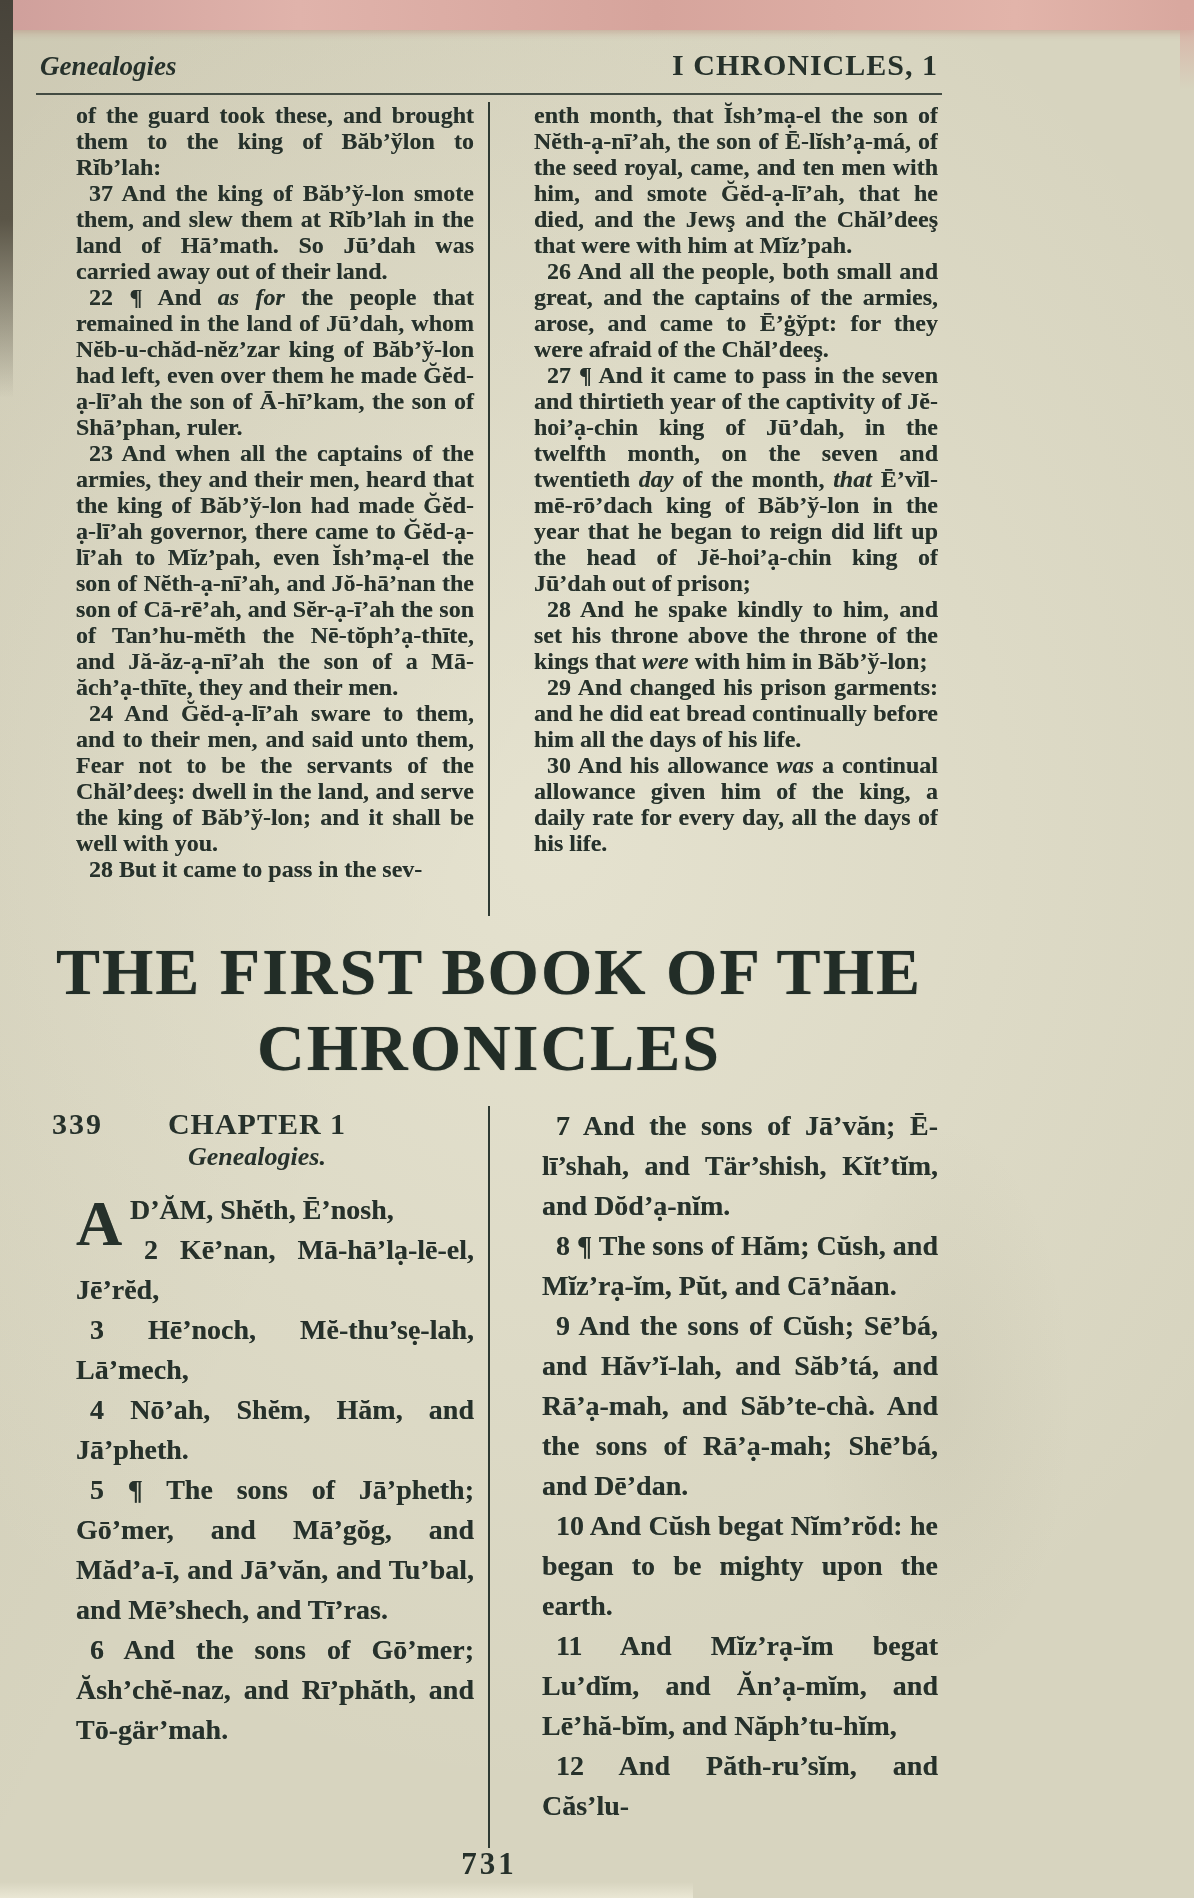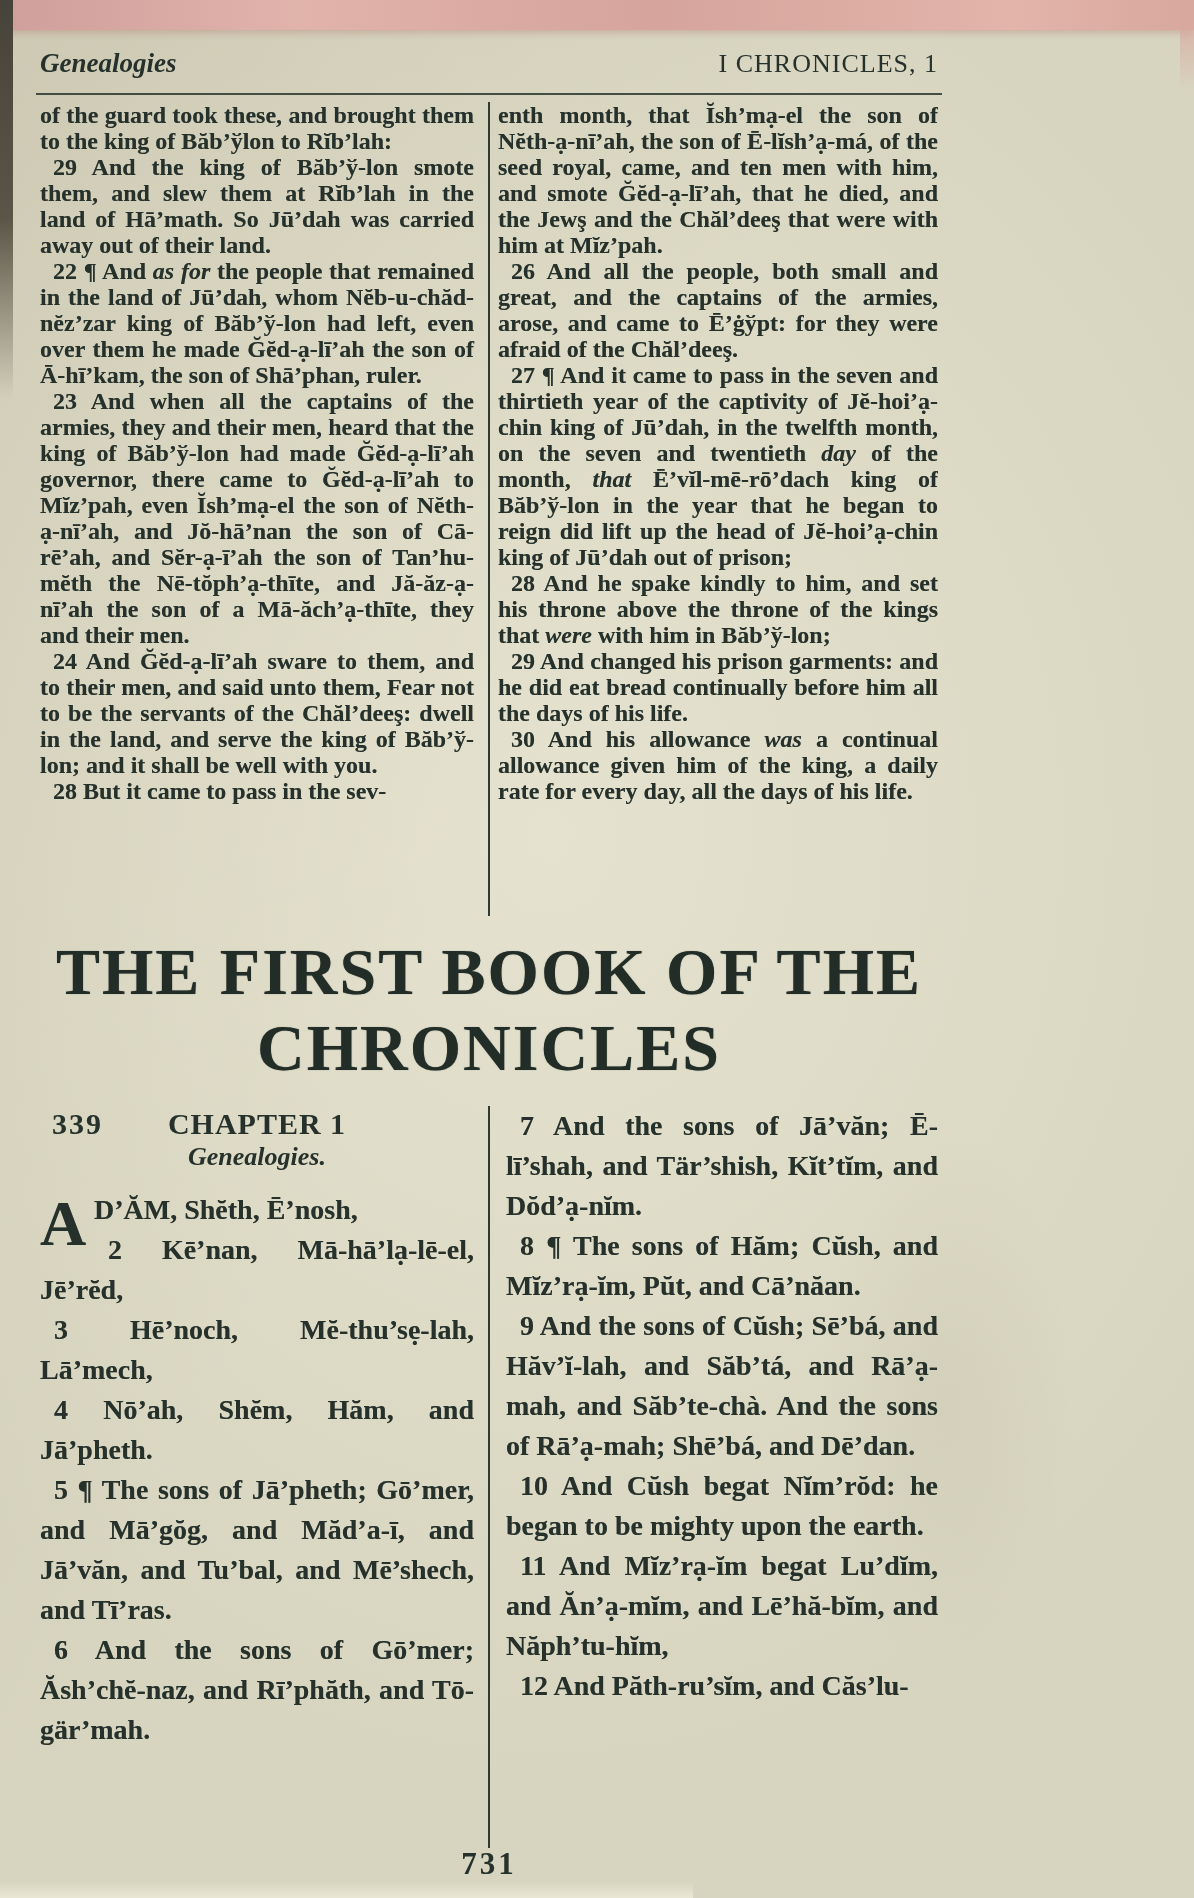--- a/index.html
+++ b/index.html
@@ -26,28 +26,29 @@
     background:linear-gradient(180deg,#d8a79e, rgba(216,167,158,0)); }
   .bottom-patch { position:absolute; bottom:0; left:0; width:58%; height:16px;
     background:linear-gradient(0deg,#eae7d4, rgba(234,231,212,0)); }
   .smudge { position:absolute; top:1120px; right:120px; width:260px; height:560px;
     background:radial-gradient(ellipse at center, rgba(110,105,80,0.07), rgba(110,105,80,0) 70%); }
 
   
   .header { position:absolute; top:48px; left:40px; width:898px;
     display:flex; justify-content:space-between; align-items:baseline; }
   .header-left { font-style:italic; font-weight:bold; font-size:27px; }
-  .header-right { font-weight:normal; font-size:26px; letter-spacing:1px; }
+  .header-right { font-weight:bold; font-size:30px; letter-spacing:1px; }
   .head-rule { position:absolute; top:93px; left:36px; width:906px; height:2px;
     background:rgba(42,53,46,0.85); }
 
   
   p.verse, p.cverse, p.v1 {
     text-align:justify; font-weight:bold;
     text-shadow:0 0 0.6px rgba(38,49,43,0.45);
+    margin-left:36px;
   }
   p.verse { font-size:24px; line-height:26px; text-indent:13px; }
   .cont-first p.verse:first-child { text-indent:0; }
 
   
   .top-section { position:absolute; top:102px; left:40px; width:898px; height:814px;
     display:flex; overflow:hidden; }
   .ts-left  { width:450px; padding-right:14px; border-right:2px solid #2e3a33; }
   .ts-right { width:448px; padding-left:8px; }
 
@@ -89,21 +90,21 @@
 
   <div class="header">
     <span class="header-left">Genealogies</span>
     <span class="header-right">I CHRONICLES, 1</span>
   </div>
   <div class="head-rule"></div>
 
   <div class="top-section">
     <div class="ts-left cont-first">
         <p class="verse">of the guard took these, and brought them to the king of Băb’ўlon to Rĭb’lah:</p>
-        <p class="verse">29 And the king of Băb’ў-lon smote them, and slew them at Rĭb’lah in the land of Hā’math. So Jū’dah was carried away out of their land.</p>
+        <p class="verse">37 And the king of Băb’ў-lon smote them, and slew them at Rĭb’lah in the land of Hā’math. So Jū’dah was carried away out of their land.</p>
         <p class="verse">22 ¶ And <i>as for</i> the people that remained in the land of Jū’dah, whom Nĕb-u-chăd-nĕz’zar king of Băb’ў-lon had left, even over them he made Ğĕd-ạ-lī’ah the son of Ā-hī’kam, the son of Shā’phan, ruler.</p>
         <p class="verse">23 And when all the captains of the armies, they and their men, heard that the king of Băb’ў-lon had made Ğĕd-ạ-lī’ah governor, there came to Ğĕd-ạ-lī’ah to Mĭz’pah, even Ĭsh’mạ-el the son of Nĕth-ạ-nī’ah, and Jŏ-hā’nan the son of Cā-rē’ah, and Sĕr-ạ-ī’ah the son of Tan’hu-mĕth the Nē-tŏph’ạ-thīte, and Jă-ăz-ạ-nī’ah the son of a Mā-ăch’ạ-thīte, they and their men.</p>
         <p class="verse">24 And Ğĕd-ạ-lī’ah sware to them, and to their men, and said unto them, Fear not to be the servants of the Chăl’deeş: dwell in the land, and serve the king of Băb’ў-lon; and it shall be well with you.</p>
         <p class="verse">28 But it came to pass in the sev-</p>
       </div>
     <div class="ts-right cont-first">
         <p class="verse">enth month, that Ĭsh’mạ-el the son of Nĕth-ạ-nī’ah, the son of Ē-lĭsh’ạ-má, of the seed royal, came, and ten men with him, and smote Ğĕd-ạ-lī’ah, that he died, and the Jewş and the Chăl’deeş that were with him at Mĭz’pah.</p>
         <p class="verse">26 And all the people, both small and great, and the captains of the armies, arose, and came to Ē’ġўpt: for they were afraid of the Chăl’deeş.</p>
         <p class="verse">27 ¶ And it came to pass in the seven and thirtieth year of the captivity of Jĕ-hoi’ạ-chin king of Jū’dah, in the twelfth month, on the seven and twentieth <i>day</i> of the month, <i>that</i> Ē’vĭl-mē-rō’dach king of Băb’ў-lon in the year that he began to reign did lift up the head of Jĕ-hoi’ạ-chin king of Jū’dah out of prison;</p>
         <p class="verse">28 And he spake kindly to him, and set his throne above the throne of the kings that <i>were</i> with him in Băb’ў-lon;</p>

